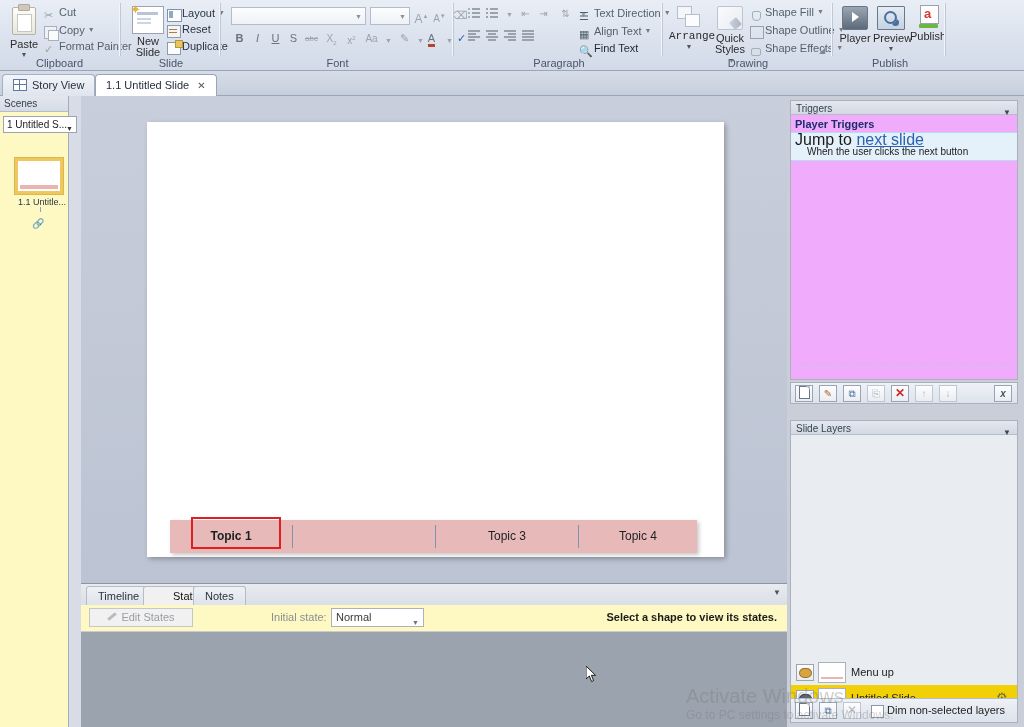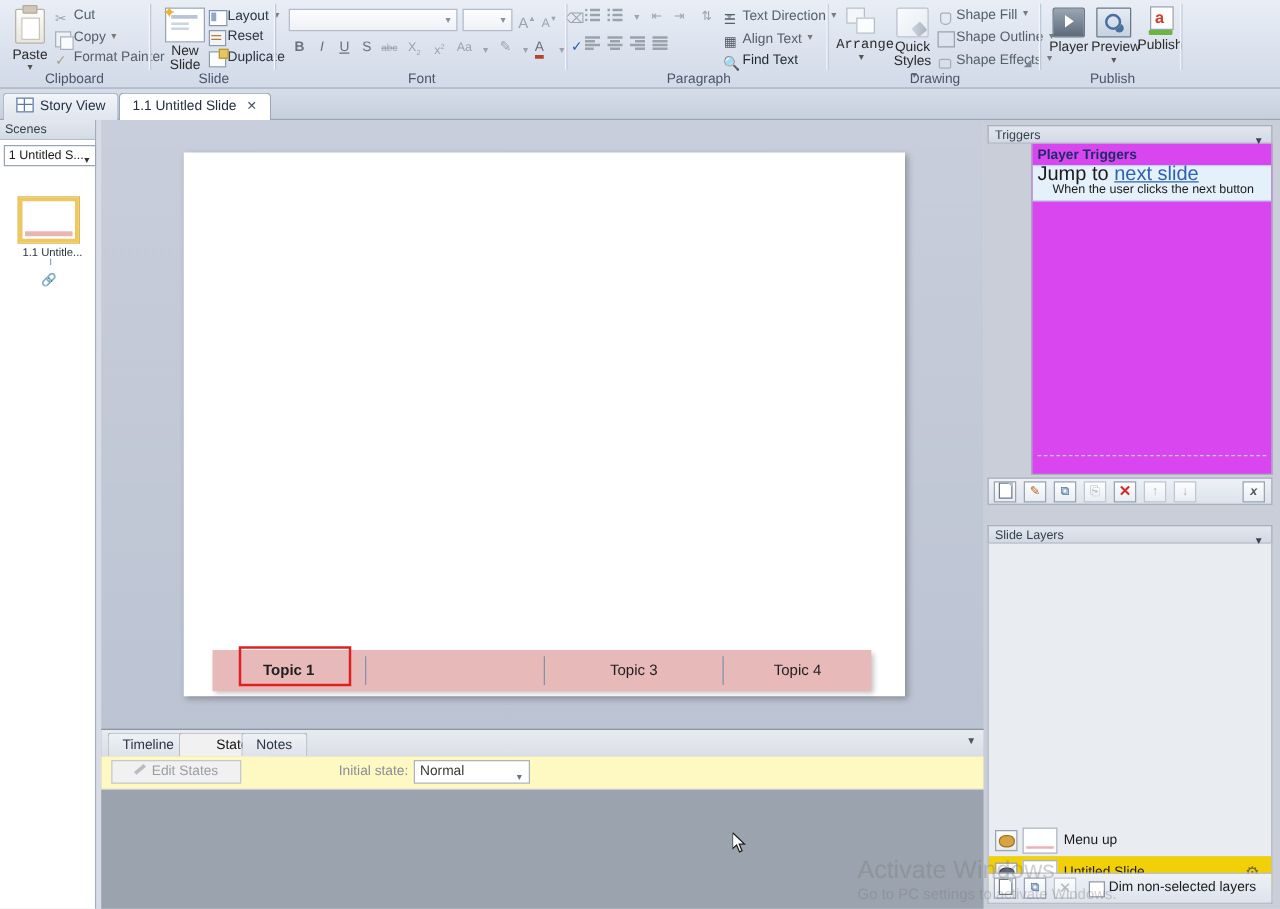--- a/index.html
+++ b/index.html
@@ -139,22 +139,22 @@
   .tabclose{color:#4c5663;font-size:10px;margin-left:8px;}
   .i-storyview{
     display:inline-block;width:12px;height:10px;border:1px solid #5b7aa6;background:#fff;
     vertical-align:-2px;margin-right:5px;position:relative;
   }
   .i-storyview:before{content:"";position:absolute;left:0;top:4px;right:0;height:1px;background:#5b7aa6;}
   .i-storyview:after{content:"";position:absolute;left:5px;top:0;bottom:0;width:1px;background:#5b7aa6;}
 
   
   #scenes{
-    position:absolute;left:0;top:96px;width:77px;bottom:0;
-    background:#ffffff;border-right:1px solid #a4adbb;box-sizing:border-box;
+    position:absolute;left:0;top:96px;width:69px;bottom:0;
+    background:#fef9c3;border-right:1px solid #a4adbb;box-sizing:border-box;
   }
   #scenes-hdr{
     height:15px;line-height:15px;padding-left:4px;font-size:10px;color:#36404e;
     background:linear-gradient(180deg,#e3e8ef,#d5dbe5);border-bottom:1px solid #b4bcc8;
   }
   #scene-select{
     margin:4px 3px 0 3px;height:17px;border:1px solid #9aa4b2;background:#fff;
     font-size:10px;line-height:15px;padding-left:3px;position:relative;box-sizing:border-box;width:74px;
   }
   #scene-select .cdd{position:absolute;right:3px;top:4px;font-size:7px;color:#333;}
@@ -240,22 +240,22 @@
     background:#c9ced9;
   }
   .panel-hdr{
     height:15px;line-height:15px;font-size:10px;color:#36404e;padding-left:5px;
     background:linear-gradient(180deg,#e3e8ef,#d2d9e3);
     border:1px solid #a9b1bd;border-bottom:1px solid #b6bdc8;position:relative;box-sizing:border-box;
   }
   .panel-hdr .caret{position:absolute;right:6px;top:4px;font-size:8px;color:#3c4654;}
   #triggers{position:absolute;left:3px;top:4px;width:228px;height:304px;}
   #trig-body{
-    position:absolute;left:0;top:15px;right:0;bottom:24px;background:#d946ef;
-    border:1px solid #a9b1bd;border-top:none;box-sizing:border-box;overflow:hidden;margin-left:35px;
+    position:absolute;left:0;top:15px;right:0;bottom:24px;background:#f0abfc;
+    border:1px solid #a9b1bd;border-top:none;box-sizing:border-box;overflow:hidden;
   }
   #trig-title{font-size:11px;font-weight:bold;color:#1d2c6b;padding:3px 0 2px 4px;}
   #trig-row{
     background:#e4f0fa;border-top:1px solid #bcd8ee;border-bottom:1px solid #bcd8ee;
     padding:1px 0 2px 4px;
   }
   #trig-row .l1{font-size:16px;color:#1b1b1b;line-height:12px;}
   #trig-row .l1 a{color:#2c61b4;text-decoration:underline;}
   #trig-row .l2{font-size:10px;color:#1b1b1b;line-height:12px;padding-left:12px;}
   .trig-dash{position:absolute;left:4px;right:4px;bottom:14px;border-top:1px dashed #bfc6d0;}
@@ -538,20 +538,21 @@
   </div>
   <div id="btoolbar">
     <div id="edit-states">
       <span class="i-pencil"></span><span>Edit States</span>
     </div>
     <div id="initial-label">Initial state:</div>
     <div id="initial-select">
       <span>Normal</span>
       <span class="cdd">▼</span>
     </div>
+    <div id="states-hint">Select a shape to view its states.</div>
   </div>
 </div>
 
 <div id="right">
 
   <div id="triggers">
     <div class="panel-hdr">
       <span>Triggers</span>
       <span class="caret">▼</span>
     </div>

